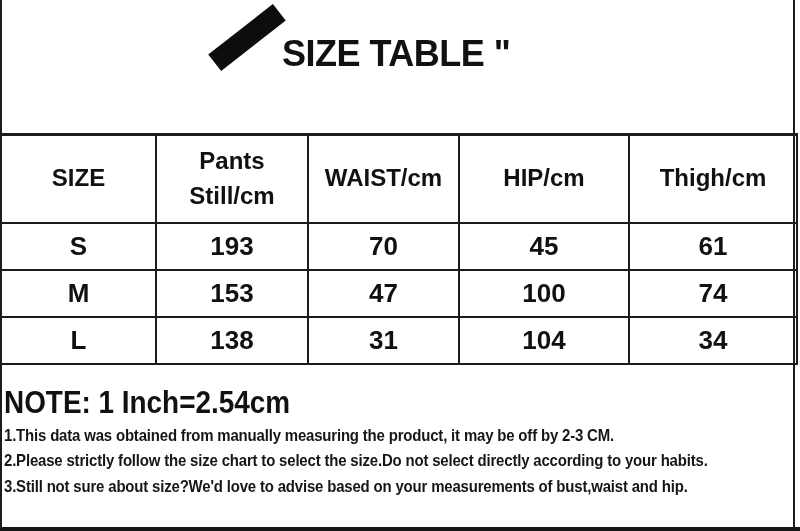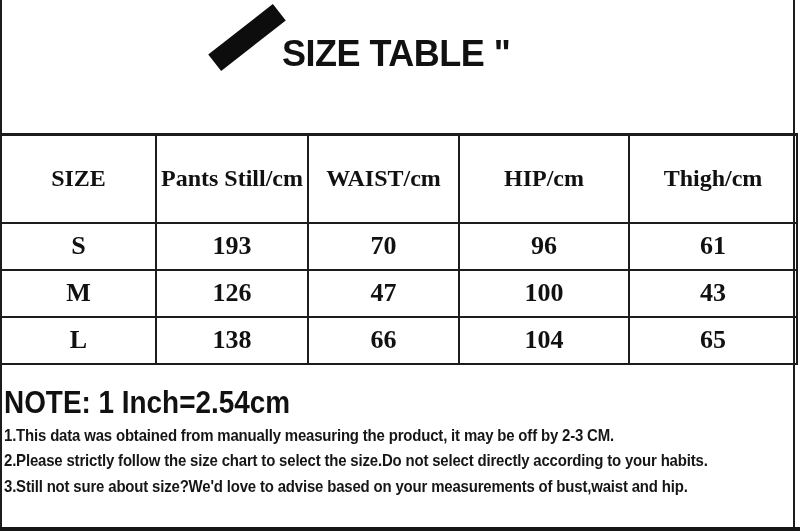--- a/index.html
+++ b/index.html
@@ -32,21 +32,20 @@
     white-space: nowrap;
   }
 
   
   table.size-table {
     position: absolute; left: 0; top: 133px;
     width: 796px;
     border-collapse: collapse;
     table-layout: fixed;
     text-align: center;
-    font-family: Liberation Serif, serif;
   }
   table.size-table th, table.size-table td {
     border: 2px solid #1c1c1c;
     font-weight: 700;
     padding: 0;
     vertical-align: middle;
   }
   table.size-table thead tr { height: 88px; }
   table.size-table thead th {
     border-top: 3px solid #1c1c1c;
@@ -102,36 +101,36 @@
         <th>WAIST/cm</th>
         <th>HIP/cm</th>
         <th>Thigh/cm</th>
       </tr>
     </thead>
     <tbody>
       <tr>
         <td>S</td>
         <td>193</td>
         <td>70</td>
-        <td>96</td>
+        <td>45</td>
         <td>61</td>
       </tr>
       <tr>
         <td>M</td>
-        <td>126</td>
+        <td>153</td>
         <td>47</td>
         <td>100</td>
-        <td>43</td>
+        <td>74</td>
       </tr>
       <tr>
         <td>L</td>
         <td>138</td>
-        <td>66</td>
+        <td>31</td>
         <td>104</td>
-        <td>65</td>
+        <td>34</td>
       </tr>
     </tbody>
   </table>
 
   <div class="note-heading">NOTE: 1 Inch=2.54cm</div>
 
   <div class="notes">
     <div class="note-line">1.This data was obtained from manually measuring the product, it may be off by 2-3 CM.</div>
     <div class="note-line">2.Please strictly follow the size chart to select the size.Do not select directly according to your habits.</div>
     <div class="note-line">3.Still not sure about size?We'd love to advise based on your measurements of bust,waist and hip.</div>

